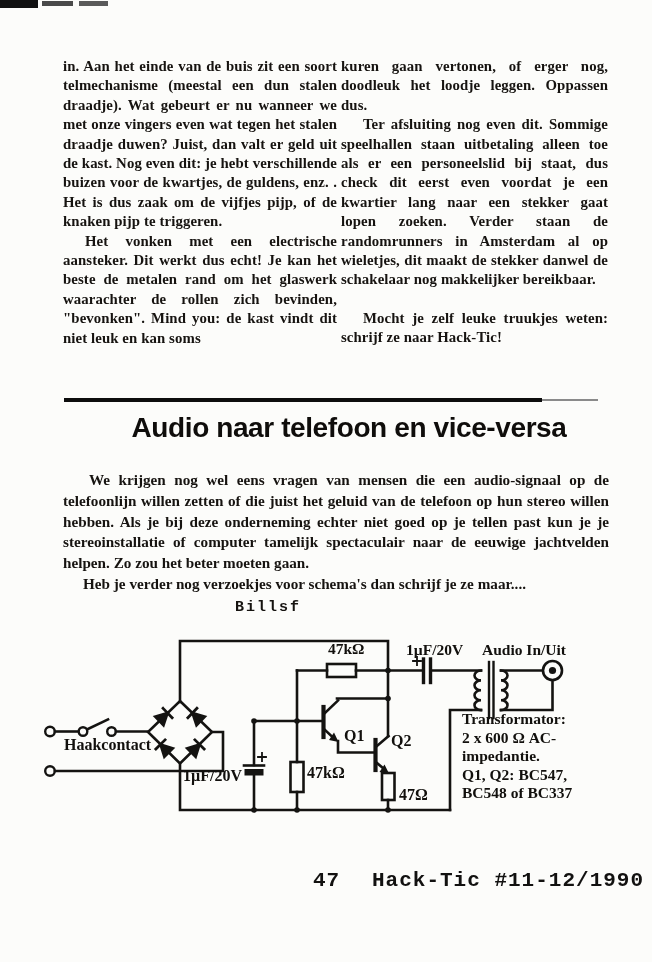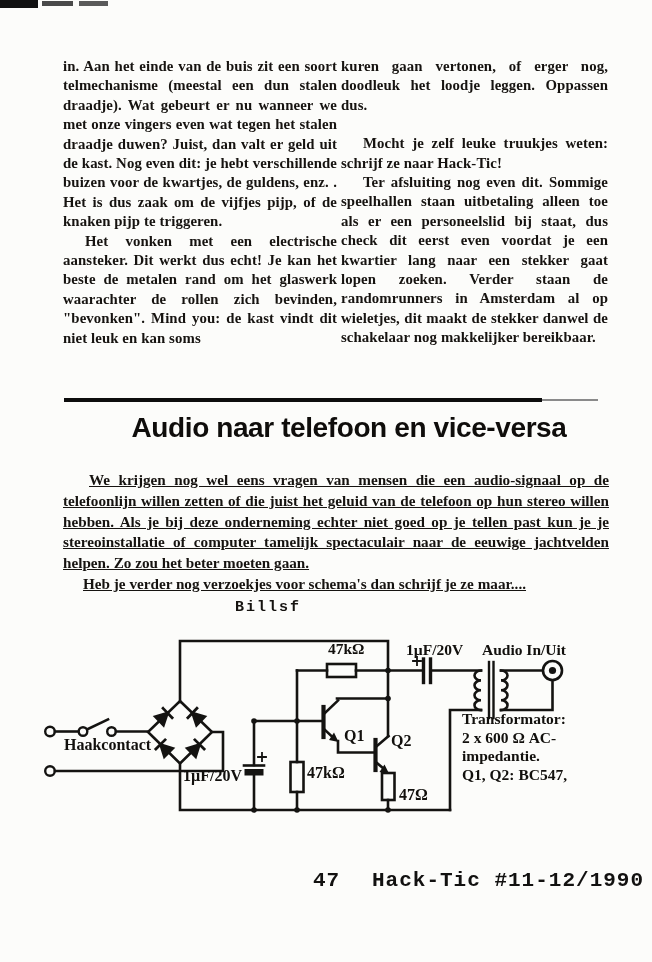--- a/index.html
+++ b/index.html
@@ -19,21 +19,21 @@
   .rule{position:absolute;background:#0d0d0d;}
   .headline{
     position:absolute;left:0;top:403px;width:652px;text-align:center;
     font-family:"Liberation Sans","DejaVu Sans",sans-serif;
     font-weight:bold;font-size:28px;letter-spacing:-0.4px;color:#0f0d0b;
   }
   .intro{
     position:absolute;left:63px;top:470px;width:546px;
     font-weight:bold;font-size:15.2px;line-height:20.8px;text-align:justify;
   }
-  .intro p{margin:0;text-decoration:underline;}
+  .intro p{margin:0;}
   .byline{
     position:absolute;left:0;top:599px;width:536px;text-align:center;
     font-family:"Liberation Mono","DejaVu Sans Mono",monospace;
     font-weight:bold;font-size:15px;letter-spacing:2px;
   }
   .sch-label{
     position:absolute;font-weight:bold;font-size:16px;line-height:16px;
     white-space:nowrap;color:#12100d;
   }
   .sch-note{
@@ -57,22 +57,22 @@
   <div class="scan-mark" style="left:0;top:0;width:38px;height:8px;"></div>
   <div class="scan-mark" style="left:42px;top:1px;width:31px;height:5px;background:#4a4a4a;"></div>
   <div class="scan-mark" style="left:79px;top:1px;width:29px;height:5px;background:#5a5a5a;"></div>
 
   <div class="colblock" style="left:63px;width:274px;">
     <p><span>in. Aan het einde van de buis zit een soort telmechanisme (meestal een dun stalen draadje). Wat gebeurt er nu wanneer we met onze vingers even wat tegen het stalen draadje duwen? Juist, dan valt er geld uit de kast. Nog even dit: je hebt verschillende buizen voor de kwartjes, de guldens, enz. . Het is dus zaak om de vijfjes pijp, of de knaken pijp te triggeren.</span></p>
     <p class="indent22"><span style="font-weight:bold;">Het vonken met een electrische aansteker.</span><span> Dit werkt dus echt! Je kan het beste de metalen rand om het glaswerk waarachter de rollen zich bevinden, "bevonken". Mind you: de kast vindt dit niet leuk en kan soms</span></p>
   </div>
   <div class="colblock" style="left:341px;width:267px;">
     <p>kuren gaan vertonen, of erger nog, doodleuk het loodje leggen. Oppassen dus.</p>
+    <p class="indent22">Ter afsluiting nog even dit. Sommige speelhallen staan uitbetaling alleen toe als er een personeelslid bij staat, dus check dit eerst even voordat je een kwartier lang naar een stekker gaat lopen zoeken. Verder staan de randomrunners in Amsterdam al op wieletjes, dit maakt de stekker danwel de schakelaar nog makkelijker bereikbaar.</p>
     <p class="indent22 gap-top">Mocht je zelf leuke truukjes weten: schrijf ze naar Hack-Tic!</p>
-    <p class="indent22">Ter afsluiting nog even dit. Sommige speelhallen staan uitbetaling alleen toe als er een personeelslid bij staat, dus check dit eerst even voordat je een kwartier lang naar een stekker gaat lopen zoeken. Verder staan de randomrunners in Amsterdam al op wieletjes, dit maakt de stekker danwel de schakelaar nog makkelijker bereikbaar.</p>
   </div>
 
   <div class="rule" style="left:64px;top:398px;width:478px;height:3.5px;"></div>
   <div class="rule" style="left:542px;top:399px;width:56px;height:2px;background:#8a8a8a;"></div>
   <h1 class="headline" style="margin:9px;padding-left:14px;">Audio naar telefoon en vice-versa</h1>
 
   <div class="intro">
     <p style="text-indent:26px;">We krijgen nog wel eens vragen van mensen die een audio-signaal op de telefoonlijn willen zetten of die juist het geluid van de telefoon op hun stereo willen hebben. Als je bij deze onderneming echter niet goed op je tellen past kun je je stereoinstallatie of computer tamelijk spectaculair naar de eeuwige jachtvelden helpen. Zo zou het beter moeten gaan.</p>
     <p style="text-indent:20px;">Heb je verder nog verzoekjes voor schema's dan schrijf je ze maar....</p>
   </div>
@@ -193,18 +193,19 @@
   <div class="sch-label" style="left:307px;top:765px;">47kΩ</div>
   <div class="sch-label" style="left:399px;top:787px;">47Ω</div>
   <div class="sch-label" style="left:344px;top:728px;">Q1</div>
   <div class="sch-label" style="left:391px;top:733px;">Q2</div>
 
   <div class="sch-note">
     <div>Transformator:</div>
     <div>2 x 600 Ω AC-</div>
     <div>impedantie.</div>
     <div>Q1, Q2: BC547,</div>
+    <div>BC548 of BC337</div>
   </div>
 
   <div class="footer-num">47</div>
   <div class="footer-issue">Hack-Tic #11-12/1990</div>
 
 </div>
 
 </body></html>

